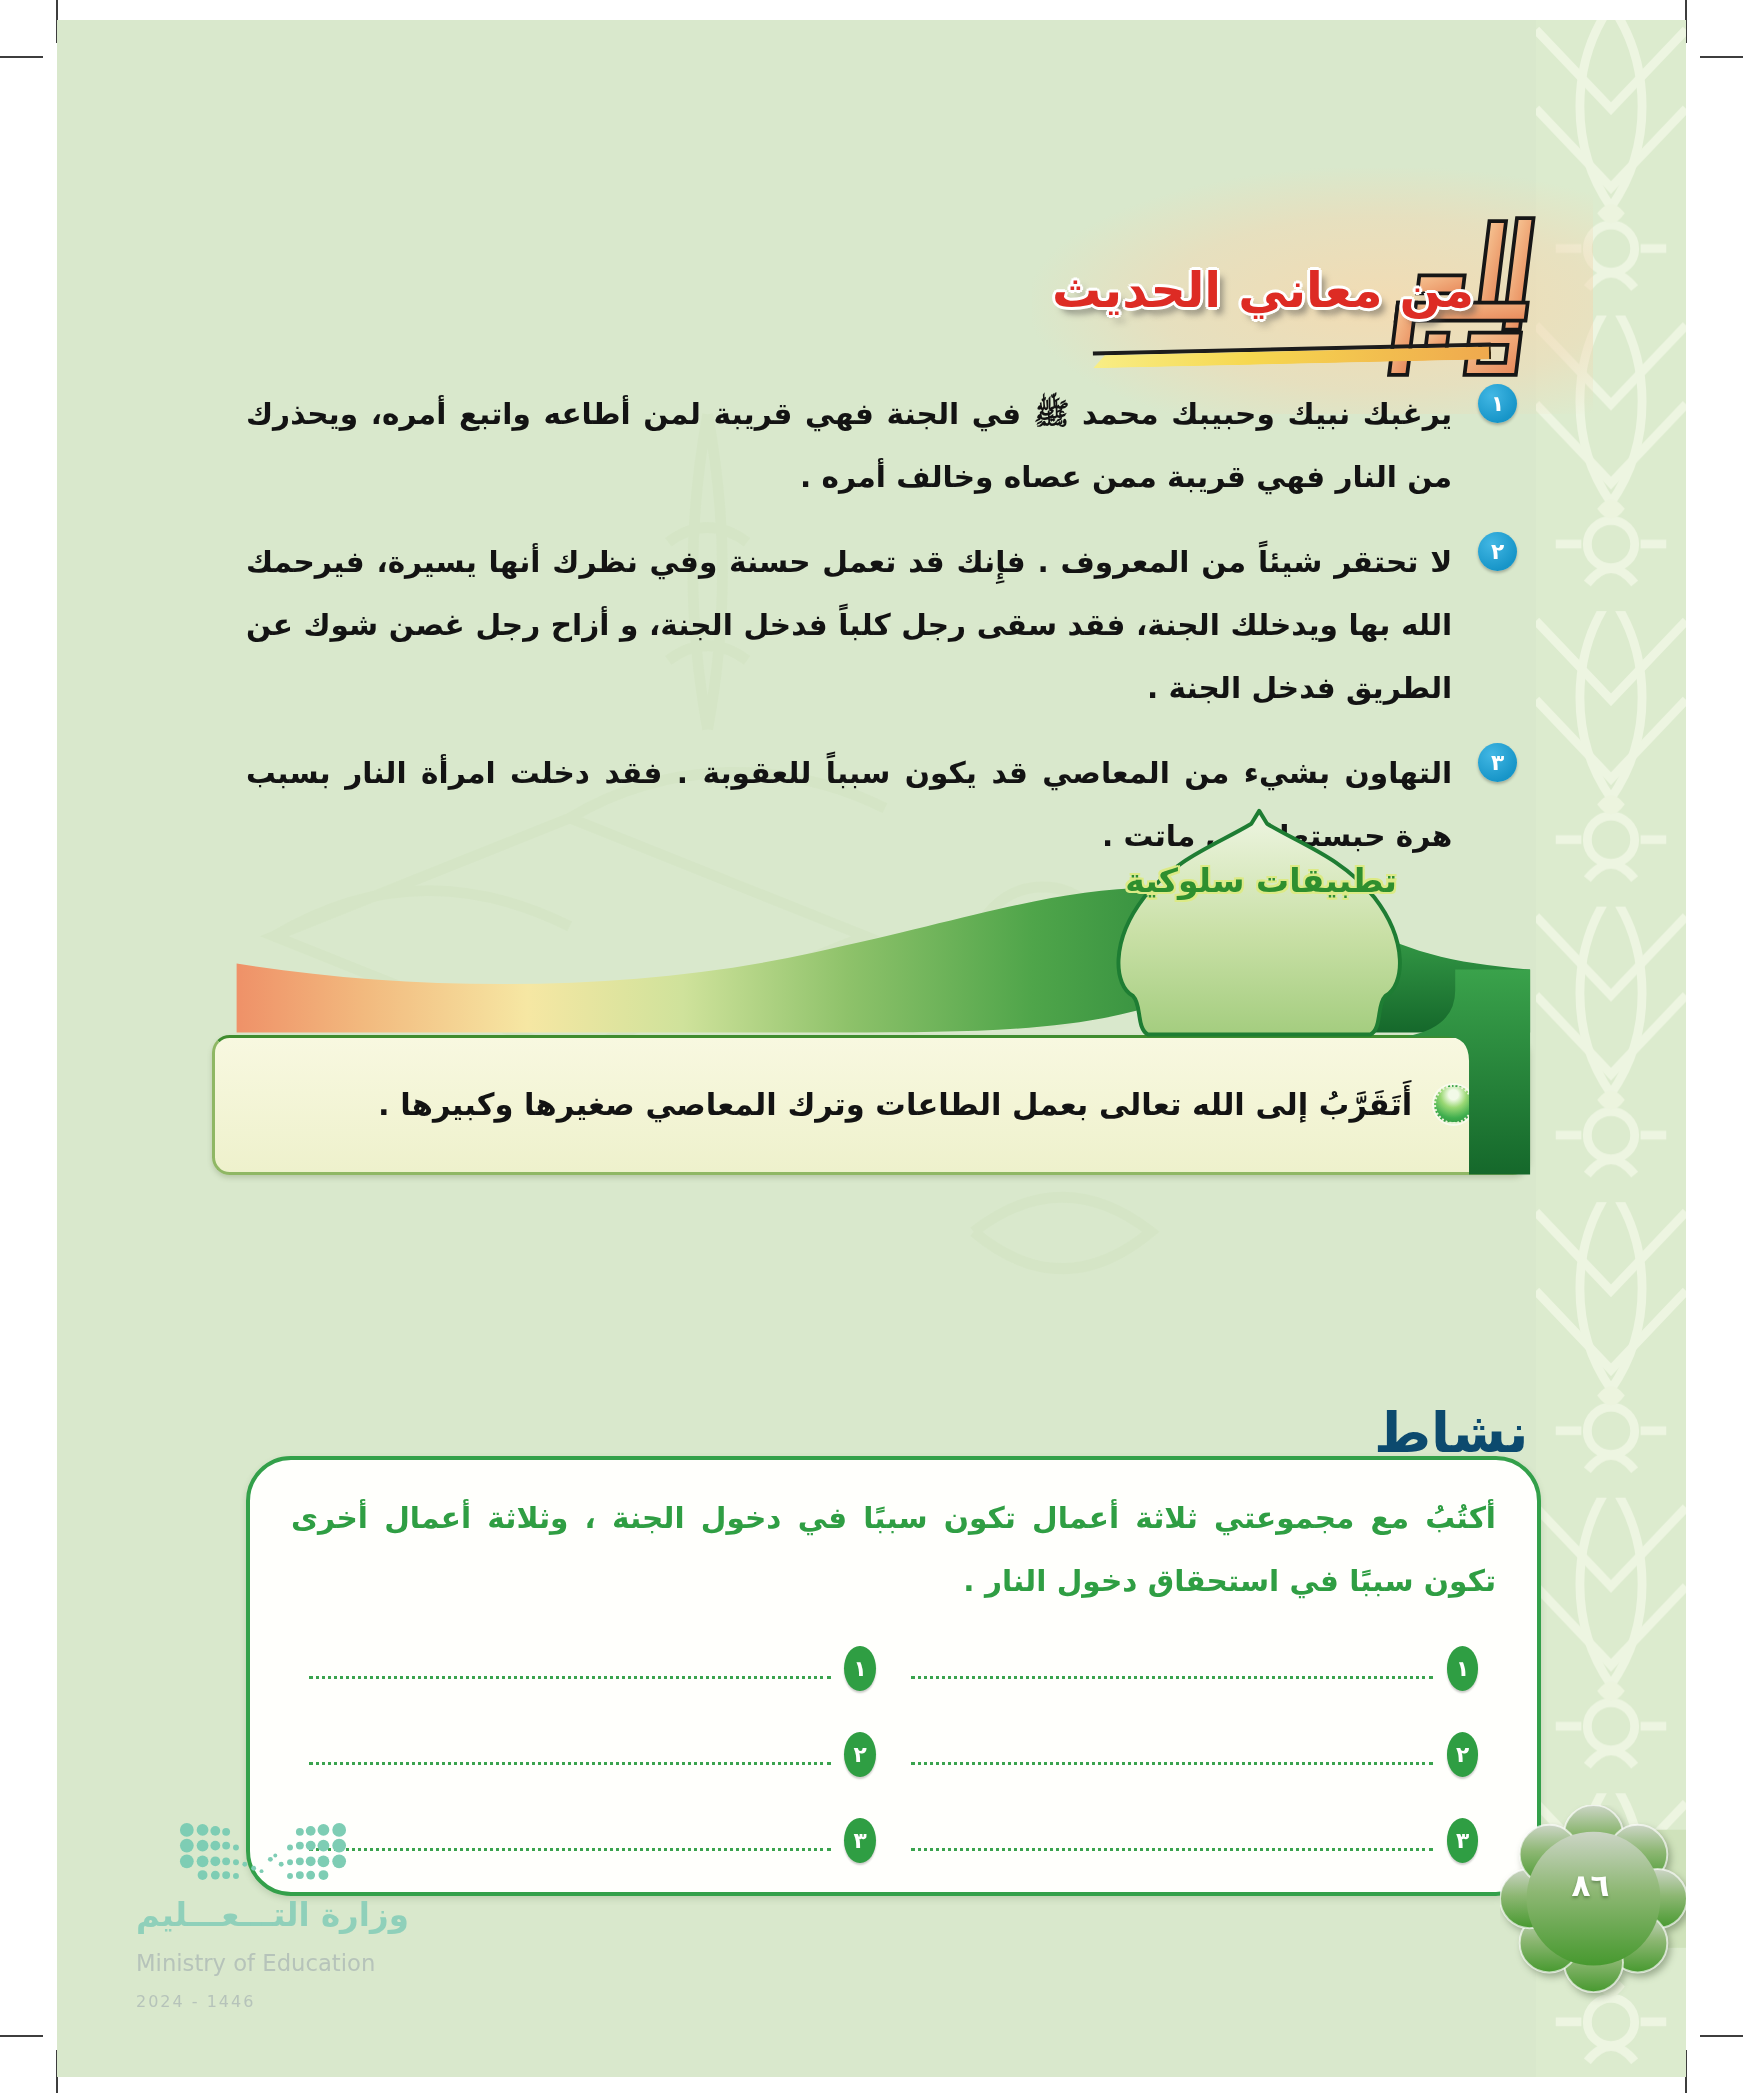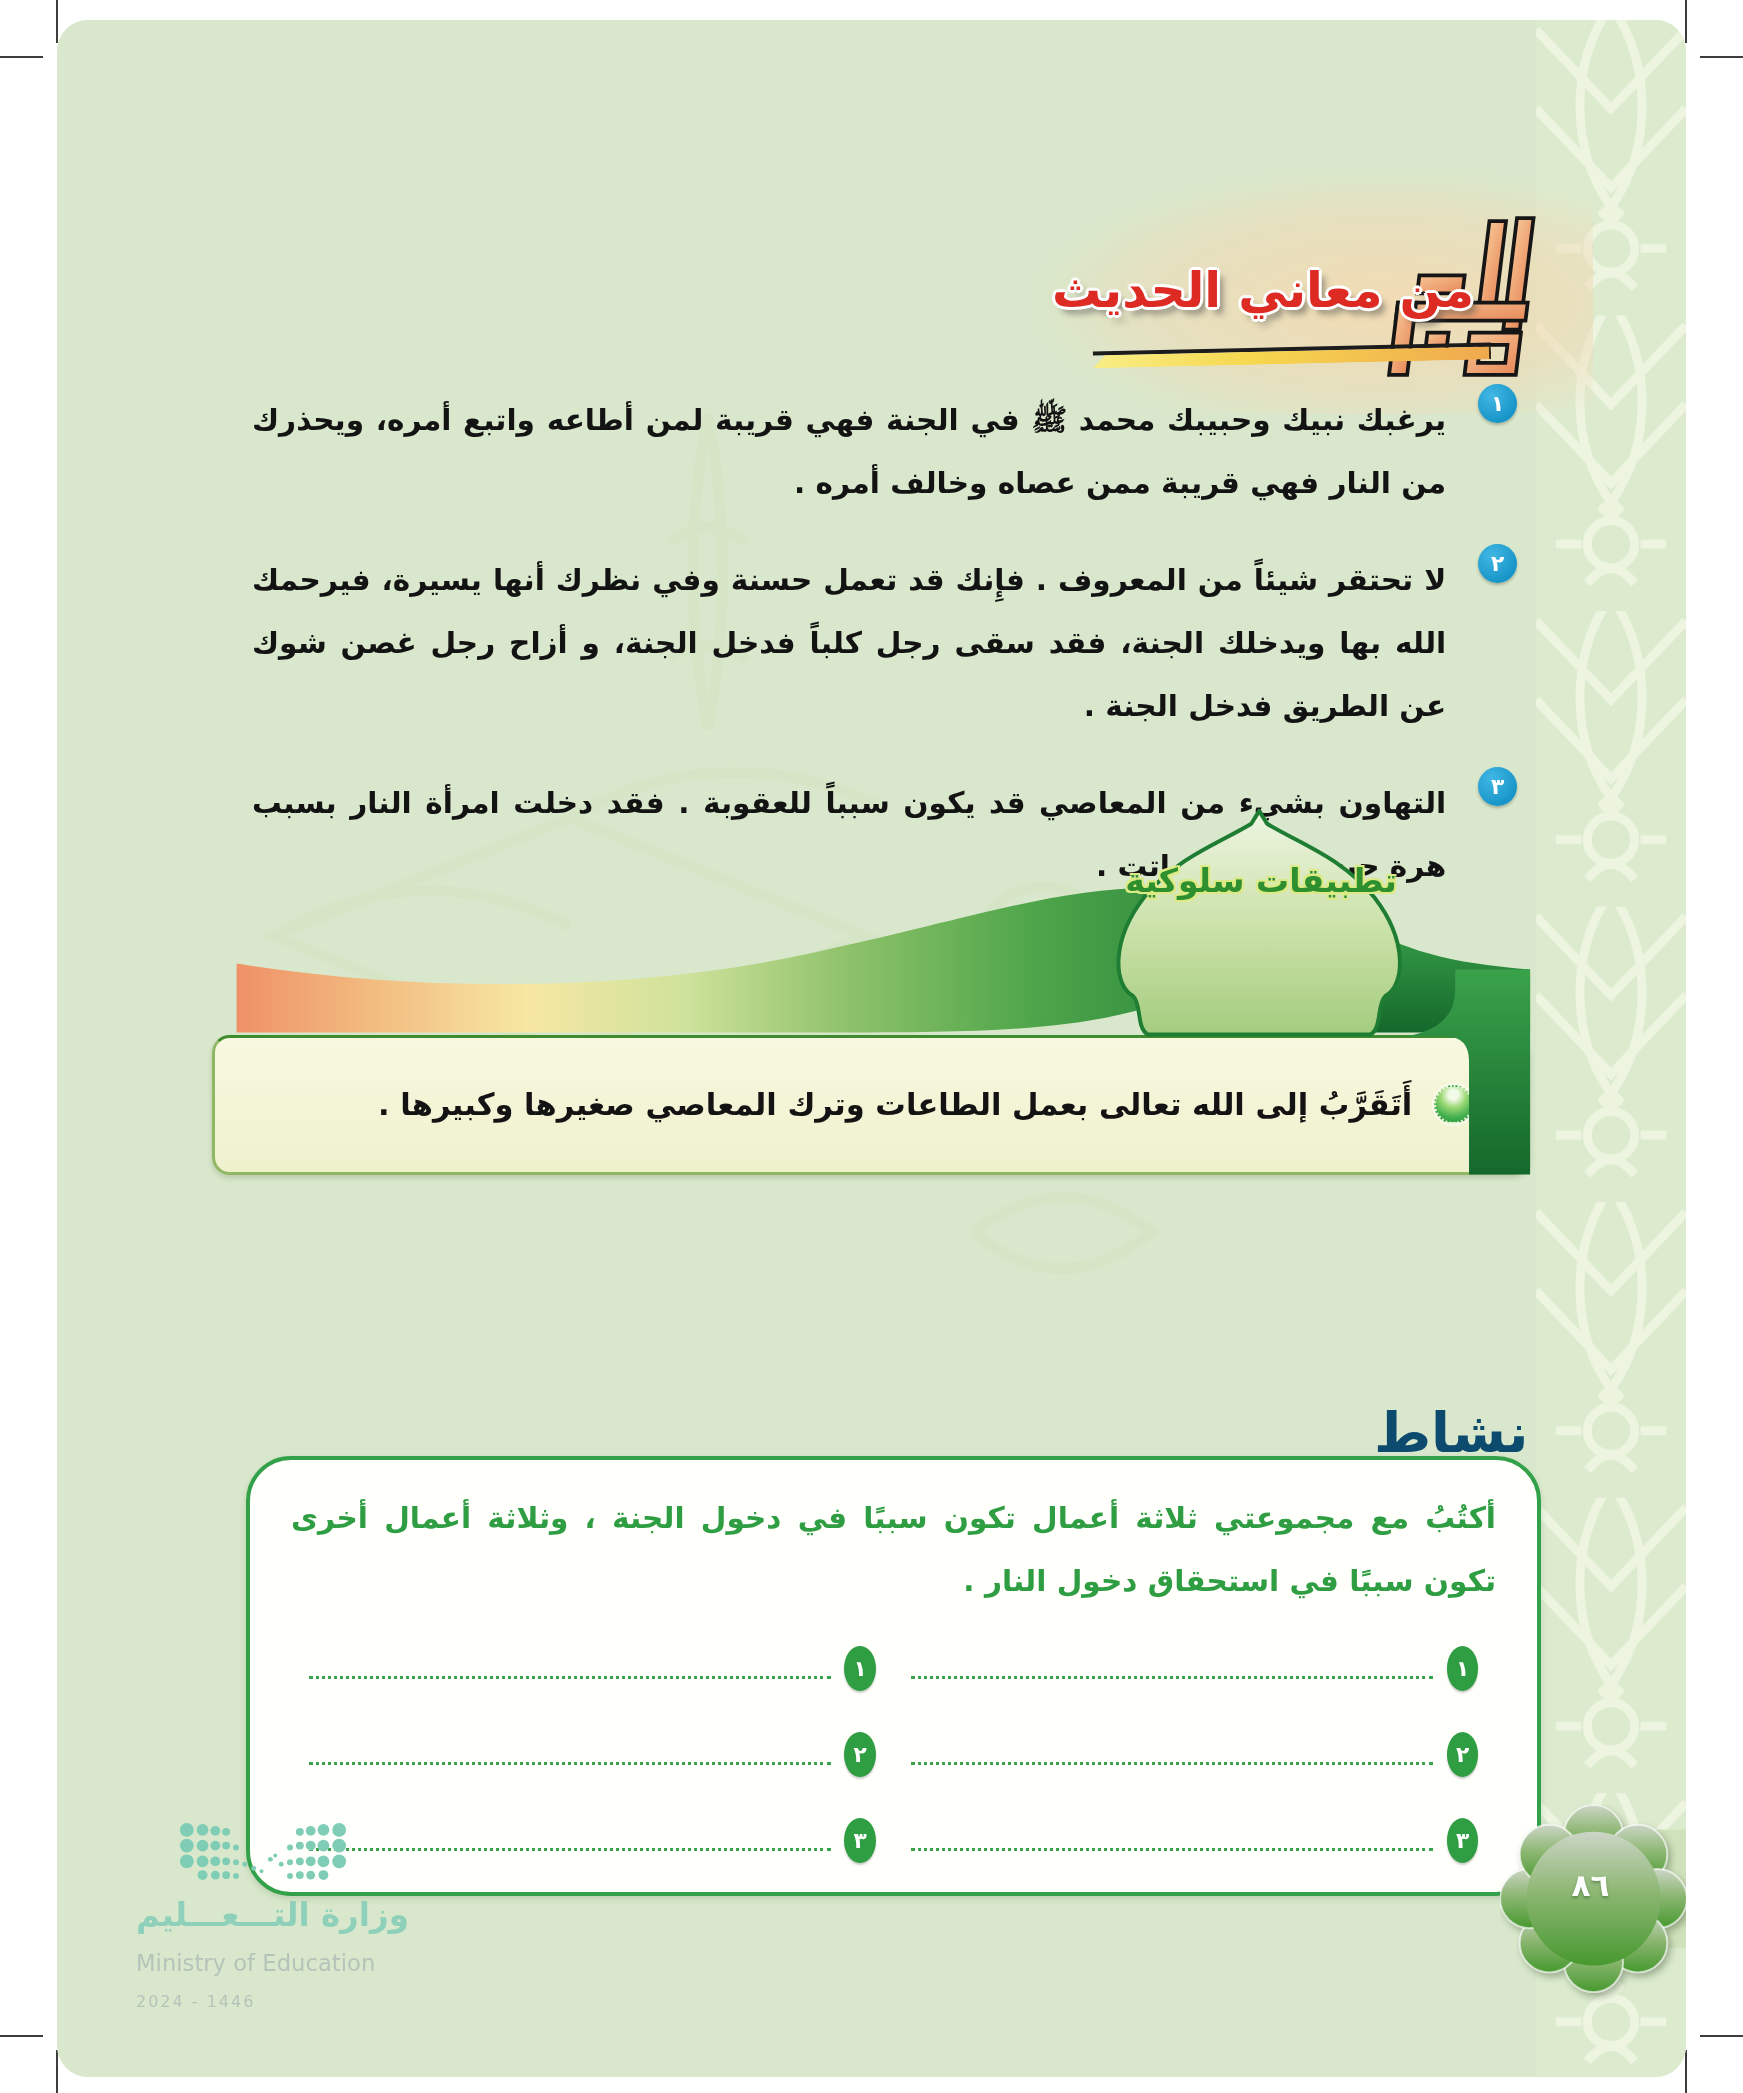--- a/index.html
+++ b/index.html
@@ -4,21 +4,21 @@
 <style>
   html,body { margin:0; padding:0; background:#ffffff; }
   .sheet { position:relative; width:1744px; height:2093px; background:#ffffff;
            font-family:"DejaVu Sans", sans-serif; overflow:hidden; }
 
   
   .crop { position:absolute; background:#3d3d3d; }
 
   
   .content { position:absolute; left:57px; top:19.7px; width:1629px; height:2057px;
-             background:#d9e8cc; overflow:hidden;border-radius:31px; }
+             background:#d9e8cc; overflow:hidden; }
 
   .side-strip { position:absolute; right:0; top:0; width:150px; height:2057px; z-index:1; }
   .faint-svg  { position:absolute; left:99px; top:325px; width:1320px; height:1084px;
                 z-index:0; opacity:.55; pointer-events:none; }
 
   
   .hdr-glow { position:absolute; left:975px; top:148px; width:561px; height:246px; z-index:1;
               background:radial-gradient(ellipse at 62% 55%, rgba(243,219,178,.95) 0%,
                          rgba(241,217,180,.55) 45%, rgba(241,217,180,0) 72%); }
   .kufic-wrap { position:absolute; left:1312px; top:195px; width:182px; height:169px; z-index:2; }
@@ -34,21 +34,21 @@
                     clip-path:polygon(3% 0,100% 0,100% 100%,0 100%); }
 
   
   .meanings { position:absolute; left:179px; top:353px; width:1281px; direction:rtl; z-index:2; }
   .m-item { display:flex; gap:15.8px; align-items:flex-start; margin-bottom:2px; }
   .m-badge { flex:0 0 39px; height:39px; margin-top:11.8px; border-radius:50%;
              background:radial-gradient(circle at 35% 30%, #42b7e4, #1795c8 72%);
              color:#fff; font-size:21.7px; font-weight:bold;
              display:flex; align-items:center; justify-content:center;
              box-shadow:0 2px 3px rgba(0,0,0,.25); }
-  .m-text { margin:16px; font-size:29.6px; font-weight:bold; color:#131313;
+  .m-text { margin:10px; font-size:29.6px; font-weight:bold; color:#131313;
             line-height:63px; text-align:justify; }
 
   
   .banner-svg { position:absolute; left:155px; top:783px; width:1325px; height:399px;
                 z-index:3; pointer-events:none; }
   .dome-title { position:absolute; left:1056px; top:841px; width:296px; z-index:4;
                 text-align:center; white-space:nowrap; font-size:33px; font-weight:bold; color:#2e8f2e;
                 text-shadow:2px 2px 0 #dcea86,-2px -2px 0 #dcea86,2px -2px 0 #dcea86,
                             -2px 2px 0 #dcea86,0 2px 0 #dcea86,0 -2px 0 #dcea86; }
   .cream-box { position:absolute; left:155px; top:1015px; width:1318px; height:140px; z-index:2;

